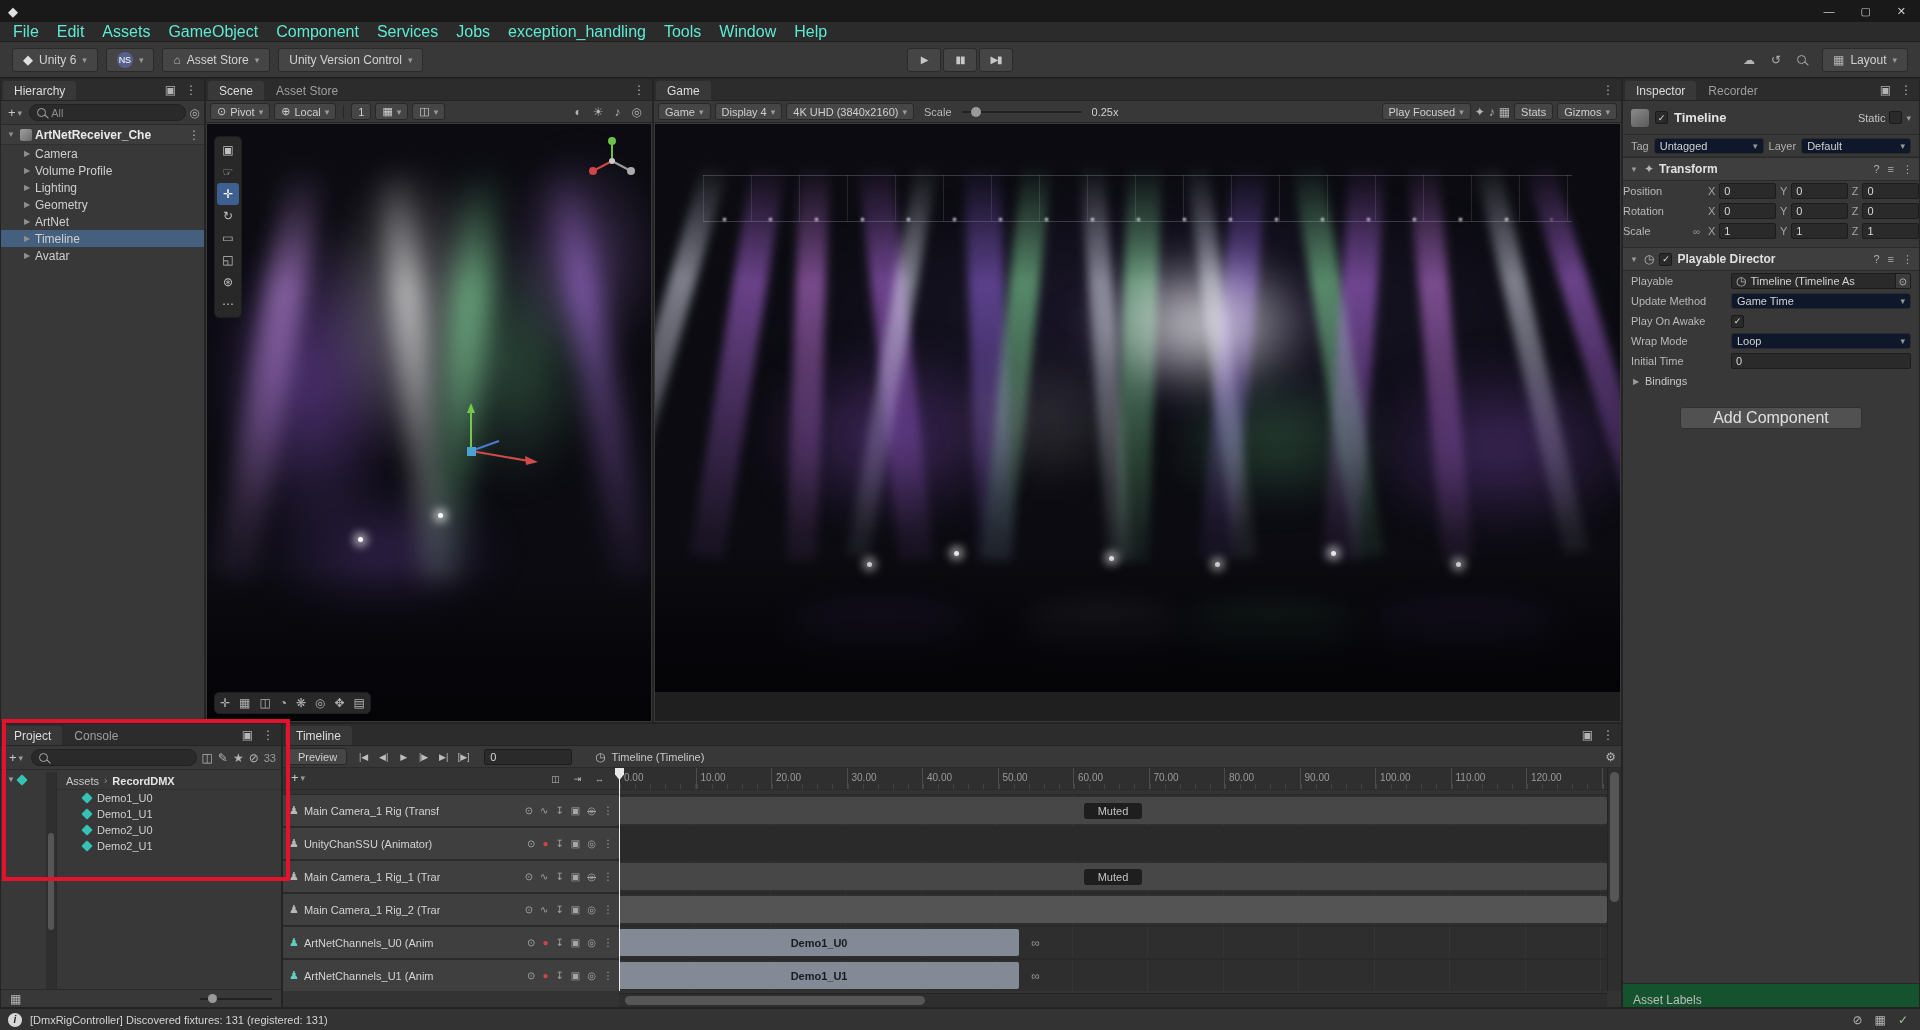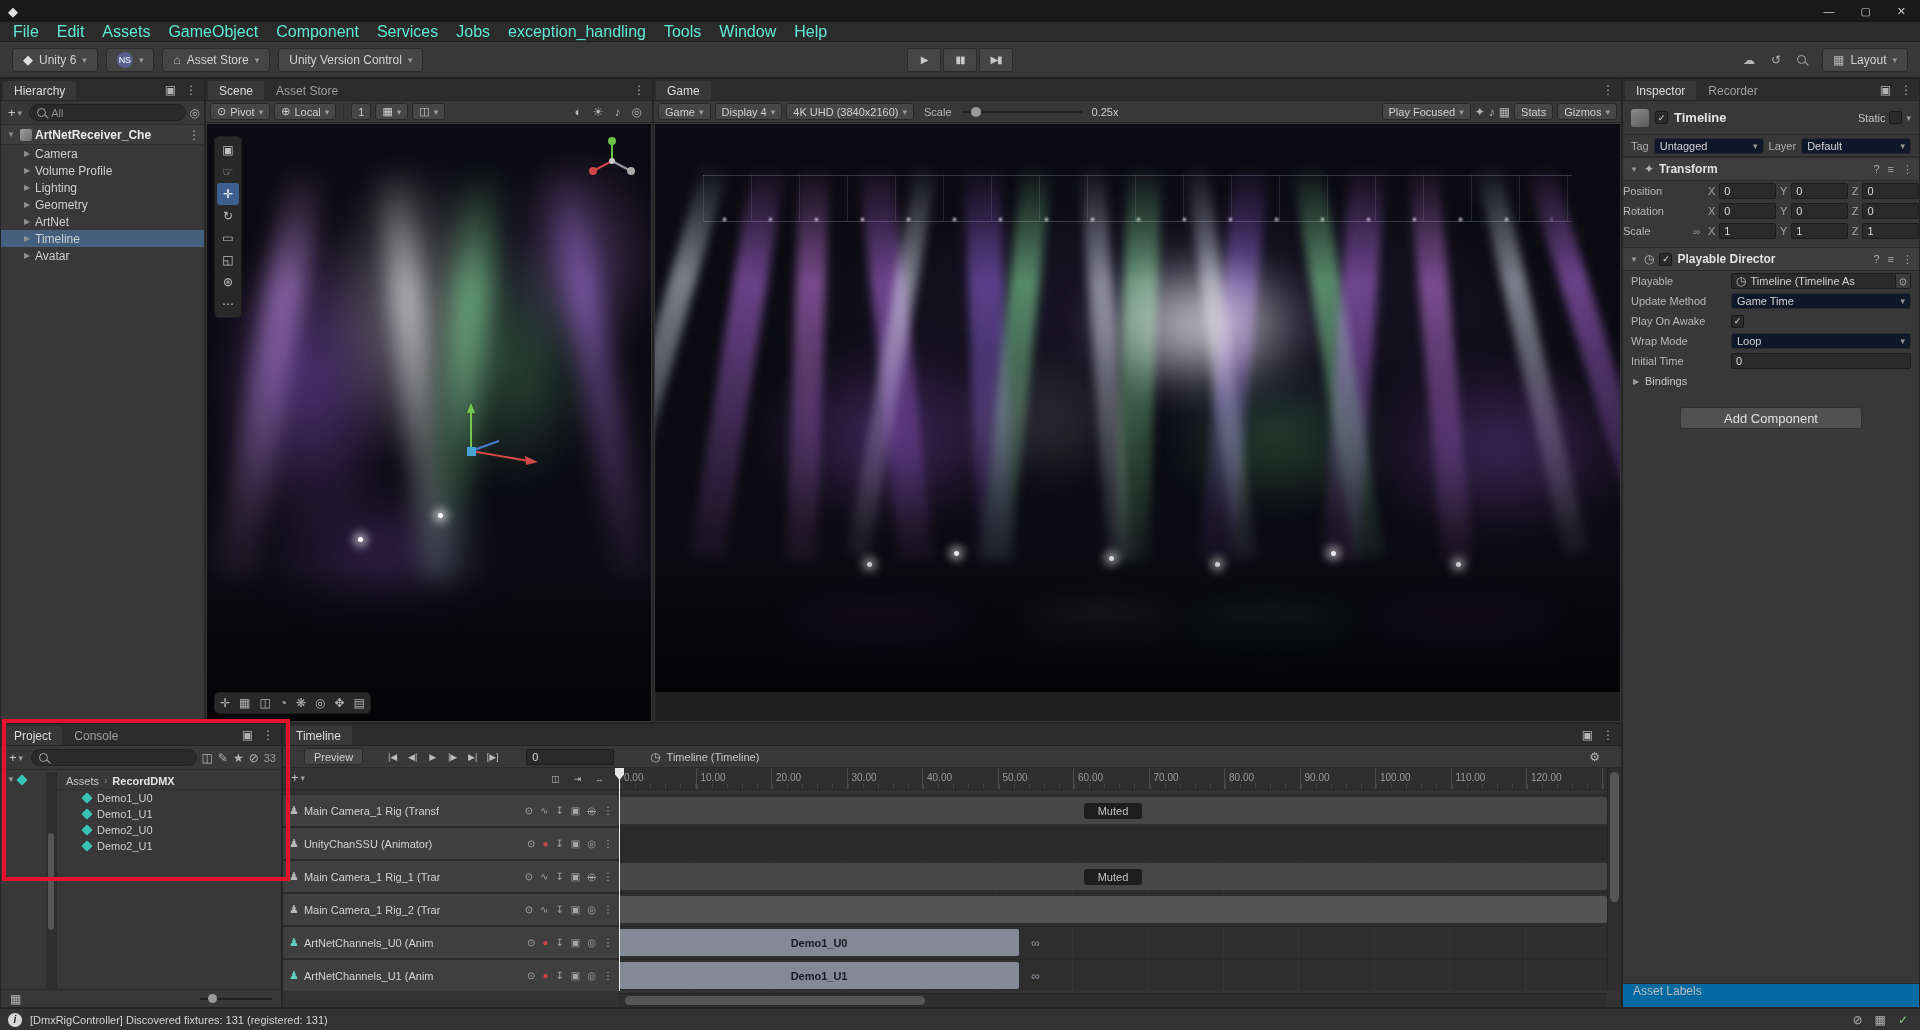--- a/index.html
+++ b/index.html
@@ -94,43 +94,43 @@
 .t-label{width:66px;color:#b8b8b8;font-size:11px;flex:none}
 .link{width:11px;color:#8f8f8f;font-size:10px;visibility:hidden;flex:none}
 .t-row.linked .link{visibility:visible}
 .axis{color:#a4a4a4;font-size:11px}
 .nfield{flex:1;height:16px;background:#2a2a2a;border:1px solid #1c1c1c;border-radius:2px;color:#d8d8d8;font-size:11px;padding:0 4px;display:flex;align-items:center;min-width:0}
 .field-row{height:20px;display:flex;align-items:center;padding:0 8px;gap:4px;font-size:11px}
 .f-label{width:96px;flex:none;color:#b8b8b8}
 .obj-field{flex:1;height:16px;background:#2a2a2a;border:1px solid #1c1c1c;border-radius:2px;display:flex;align-items:center;gap:4px;padding:0 0 0 4px;color:#d2d2d2;min-width:0;overflow:hidden}
 .obj-field .val{white-space:nowrap;overflow:hidden}
 .obj-picker{margin-left:auto;width:15px;align-self:stretch;background:#3c3c3c;border-left:1px solid #1c1c1c;display:flex;align-items:center;justify-content:center;color:#b8b8b8;font-size:10px;flex:none}
-.add-comp{display:block;margin:16px auto 12px;width:182px;height:22px;background:#515151;border:1px solid #303030;border-radius:3px;color:#e0e0e0;font-size:13px}
-.asset-labels{position:absolute;left:0;right:0;bottom:0;height:24px;border-top:1px solid #272727;display:flex;align-items:flex-start;padding:0 10px;color:#bdbdbd;background:#0369a1;font-size:12px}
+.add-comp{display:block;margin:16px auto 12px;width:182px;height:22px;background:#515151;border:1px solid #303030;border-radius:3px;color:#e0e0e0;font-size:16px}
+.asset-labels{position:absolute;left:0;right:0;bottom:0;height:24px;border-top:1px solid #272727;display:flex;align-items:flex-end;padding:0 10px;color:#bdbdbd;background:#14532d;font-size:12px}
 
 .project{left:0;top:723px;width:282px;height:285px}
 .p-toolbar{height:24px;display:flex;align-items:center;gap:5px;padding:0 5px;border-bottom:1px solid #2a2a2a}
 .count{color:#9a9a9a;font-size:11px}
 .p-body{position:absolute;top:48px;bottom:18px;left:0;right:0;display:flex}
 .p-left{width:56px;border-right:1px solid #2a2a2a;position:relative}
 .p-tree-item{display:flex;align-items:center;gap:3px;padding:3px 0 0 6px;color:#9a9a9a;font-size:8px}
 .p-vscroll{position:absolute;right:0;top:0;bottom:0;width:10px;background:#2f2f2f}
 .p-vscroll .handle{position:absolute;left:2px;right:2px;top:28%;height:45%;background:#565656;border-radius:3px}
 .p-right{flex:1;position:relative}
 .p-breadcrumb{height:18px;display:flex;align-items:center;gap:5px;padding:0 9px;font-size:11px;color:#c8c8c8;border-bottom:1px solid #303030}
 .crumb-sep{color:#8a8a8a;font-size:10px}
 .crumb.bold{font-weight:bold;color:#e4e4e4}
 .p-item{height:16px;display:flex;align-items:center;gap:6px;padding-left:26px;font-size:11px;color:#cfcfcf}
 .asset-icon{width:8px;height:8px;background:#35c3b4;transform:rotate(45deg);border-radius:1px;flex:none}
 .p-footer{position:absolute;left:0;right:0;bottom:0;height:18px;border-top:1px solid #2a2a2a;display:flex;align-items:center;padding:0 9px;gap:8px}
 .zoom-slider{margin-left:auto;width:72px;height:2px;background:#222;position:relative}
 .zoom-slider .knob{position:absolute;left:8px;top:-4px;width:9px;height:9px;border-radius:50%;background:#9a9a9a}
 
 .timeline{left:282px;top:723px;width:1340px;height:285px;background:#333}
-.tl-toolbar{height:22px;display:flex;align-items:center;gap:20px;padding:0 21px;border-bottom:1px solid #2a2a2a;background:#383838}
+.tl-toolbar{height:22px;display:flex;align-items:center;gap:7px;padding:0 5px;border-bottom:1px solid #2a2a2a;background:#383838}
 .toggle-btn{height:17px;padding:0 9px;background:#464646;border:1px solid #282828;border-radius:3px;color:#cfcfcf;font-size:11px}
 .tr-btn{min-width:19px;height:17px;background:transparent;border:none;color:#bdbdbd;font-size:9px;padding:0 1px}
 .frame-field{width:88px;height:16px;background:#2a2a2a;border:1px solid #1c1c1c;border-radius:2px;color:#d8d8d8;font-size:11px;display:flex;align-items:center;padding:0 5px;margin-left:4px}
 .tl-breadcrumb{display:flex;align-items:center;gap:6px;color:#c8c8c8;font-size:11px;margin-left:16px}
 .tl-row2{height:22px;border-bottom:1px solid #2a2a2a;background:#333;position:relative}
 .addtrack{position:absolute;left:5px;top:2px}
 .editmodes{position:absolute;right:1012px;top:2px;display:flex;gap:3px}
 .ruler{position:absolute;left:336px;right:14px;top:0;bottom:0;display:flex;overflow:hidden;background:#2f2f2f;border-left:1px solid #262626}
 .ruler-seg{flex:none;width:75.5px;color:#9a9a9a;font-size:10px;padding:4px 0 0 4px;border-left:1px solid #4c4c4c;background:repeating-linear-gradient(to right,rgba(255,255,255,.10) 0 1px,transparent 1px 15.1px) bottom/100% 5px no-repeat}
 .ruler-seg:first-child{border-left:none}

